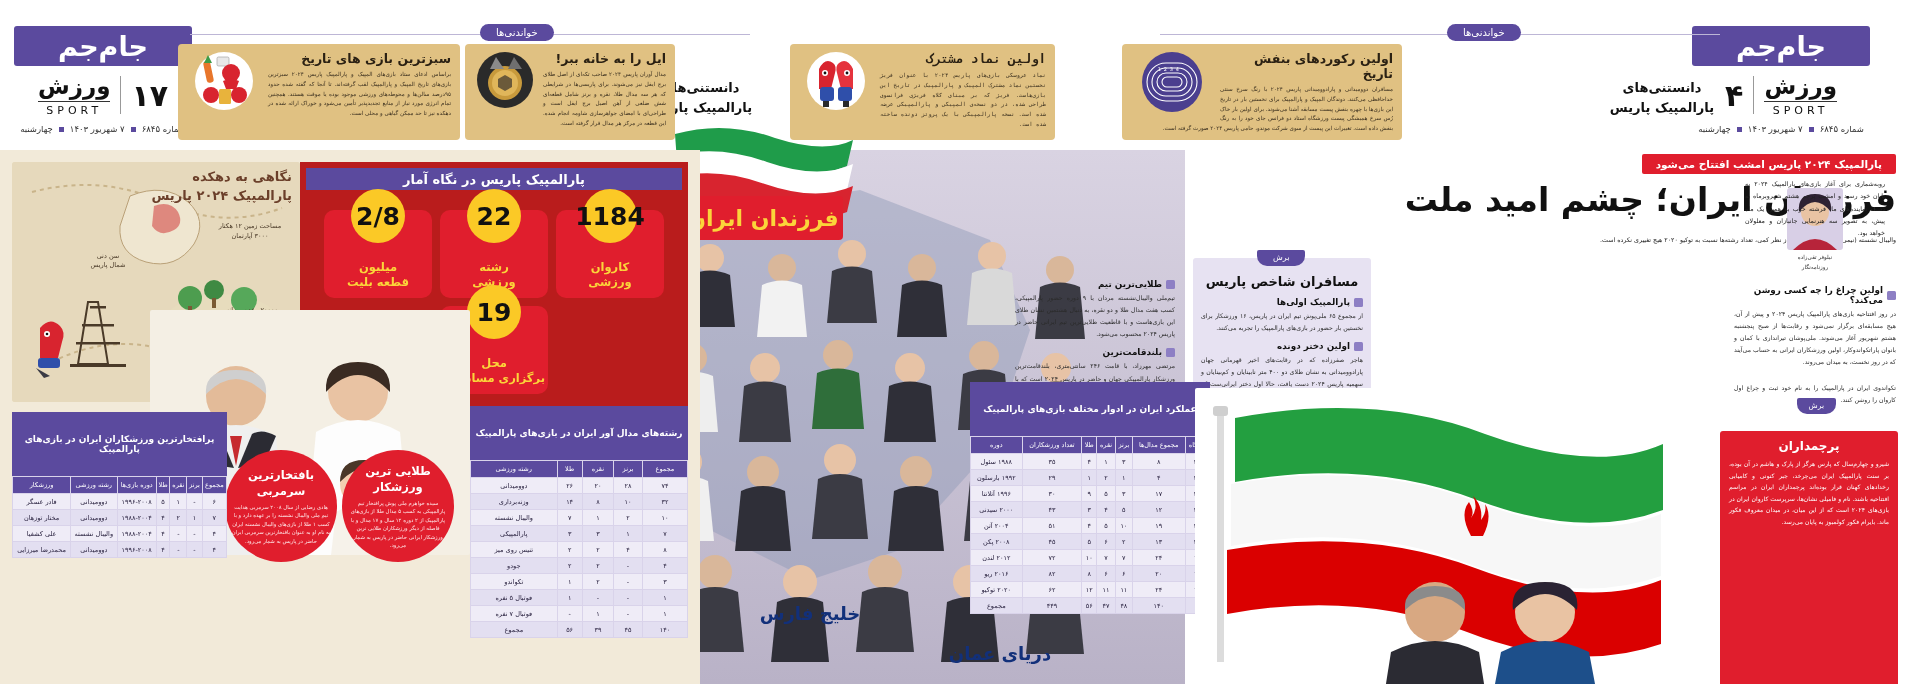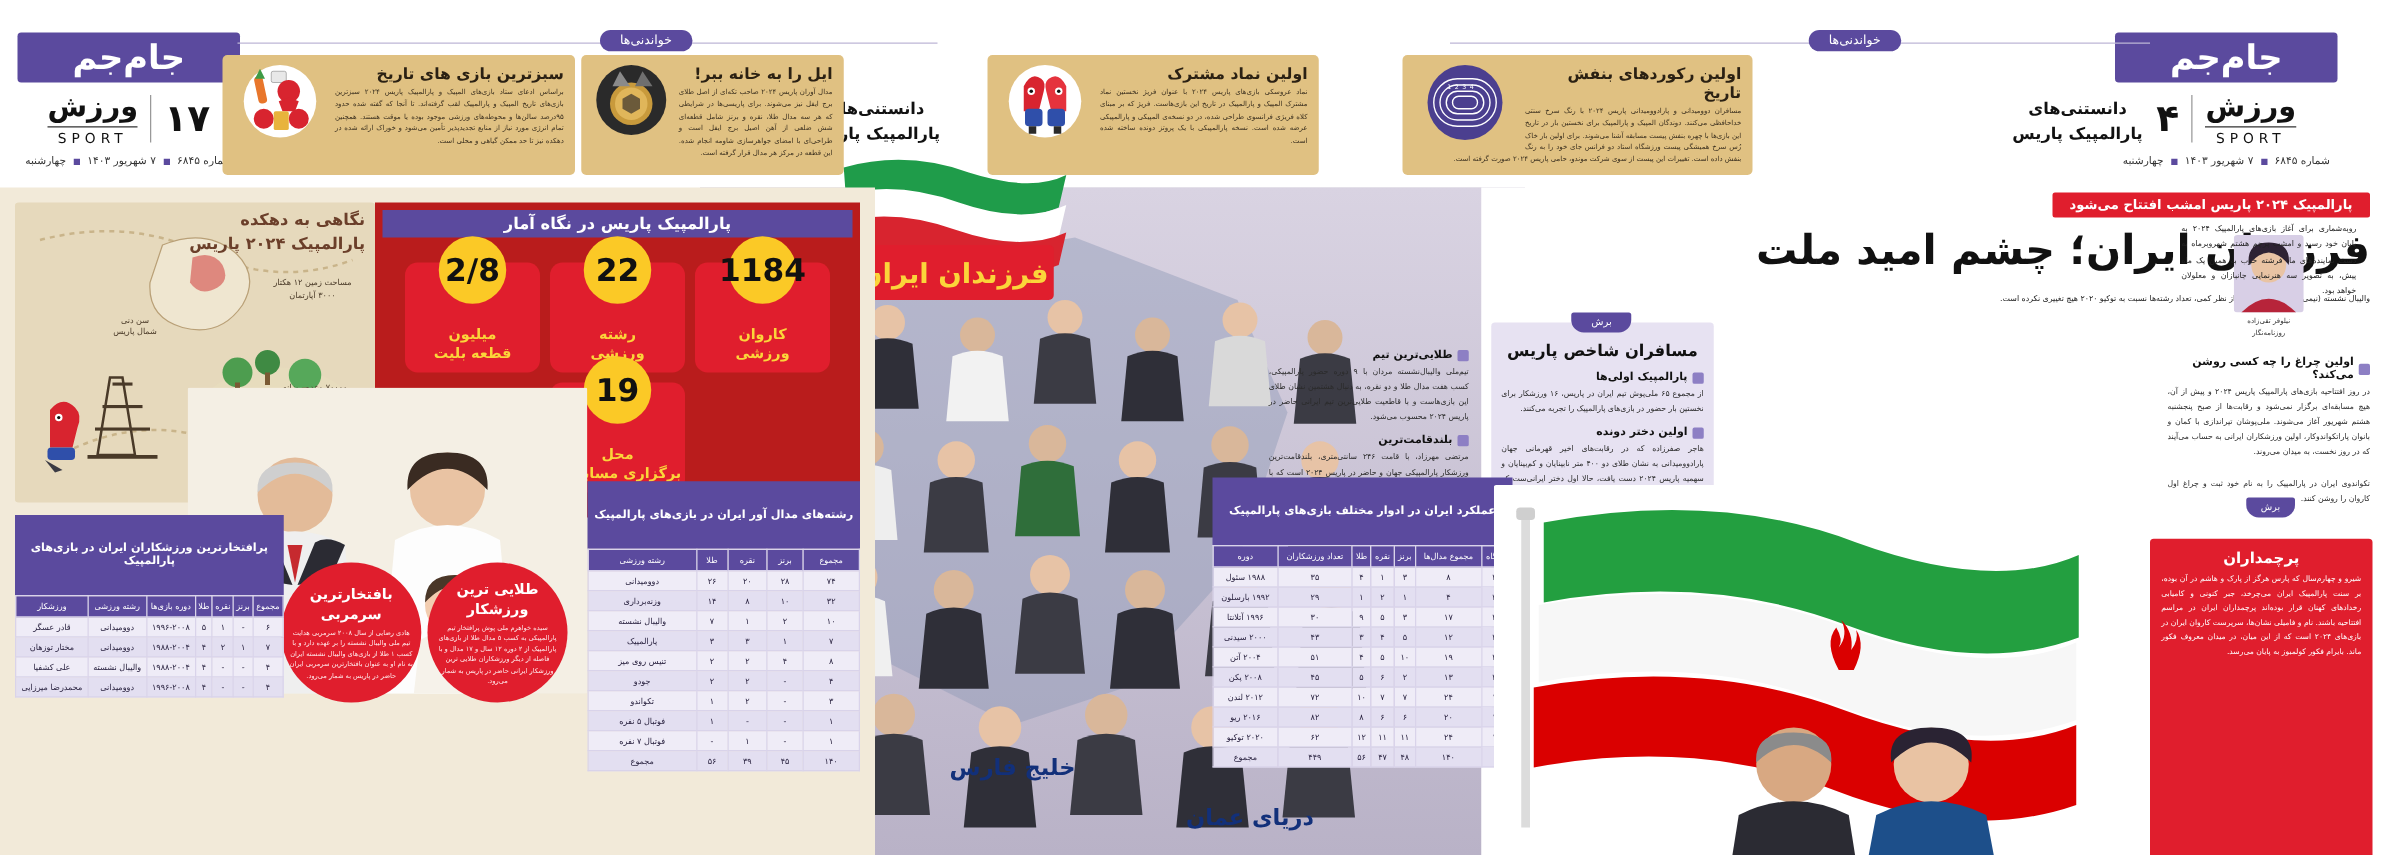--- a/index.html
+++ b/index.html
@@ -205,21 +205,21 @@
         <circle cx="31" cy="32" r="17" fill="#c89a3c"></circle>
         <circle cx="31" cy="32" r="13" fill="#e0b65a"></circle>
         <polygon points="31,24 38,28 38,36 31,40 24,36 24,28" fill="#6b5a3a"></polygon>
         <path d="M22 6 l8 12 l-14 0 z" fill="#8a8a8a"></path>
         <path d="M40 6 l8 12 l-14 0 z" fill="#6f6f6f"></path>
       </svg>
       <h3>ایل را به خانه ببر!</h3>
       <p>مدال آوران پاریس ۲۰۲۴ صاحب تکه‌ای از اصل طلای برج ایفل نیز می‌شوند. برای پاریسی‌ها در شرایطی که هر سه مدال طلا، نقره و برنز شامل قطعه‌ای شش ضلعی از آهن اصیل برج ایفل است و طراحی‌ای با امضای جواهرسازی شاومه انجام شده. این قطعه در مرکز هر مدال قرار گرفته است.</p>
     </div>
 
-    <div class="teaser" style="left:790px; top:44px; width:265px; height:96px;">
+    <div class="teaser" style="left:790px; top:44px; width:265px; height:96px;font-family:Liberation Mono, monospace;">
       <svg class="teaser-img circ" viewBox="0 0 74 60">
         <circle cx="37" cy="30" r="29" fill="#ffffff"></circle>
         <path d="M20 18 q6 -12 14 -6 q4 3 2 10 l-4 16 l-12 0 z" fill="#d8242f"></path>
         <path d="M54 18 q-6 -12 -14 -6 q-4 3 -2 10 l4 16 l12 0 z" fill="#e5333d"></path>
         <rect x="21" y="36" width="14" height="14" rx="3" fill="#2f4faa"></rect>
         <rect x="39" y="36" width="14" height="14" rx="3" fill="#2f4faa"></rect>
         <circle cx="26" cy="22" r="3" fill="#fff"></circle>
           <circle cx="26" cy="22" r="1.4" fill="#111"></circle>
         <circle cx="48" cy="22" r="3" fill="#fff"></circle>
           <circle cx="48" cy="22" r="1.4" fill="#111"></circle>
@@ -574,21 +574,21 @@
               <td>-</td>
               <td>۴</td>
               <td>۱۹۹۶-۲۰۰۸</td>
               <td>دوومیدانی</td>
               <td>محمدرضا میرزایی</td>
             </tr>
           </tbody>
         </table>
       </div>
 
-      <div class="tbl" style="left:470px; top:235px; width:218px;">
+      <div class="tbl" style="left:470px; top:256px; width:218px;">
         <div class="cap">رشته‌های مدال آور ایران در بازی‌های پارالمپیک</div>
         <table>
           <thead>
               <tr>
             <th>مجموع</th>
             <th>برنز</th>
             <th>نقره</th>
             <th>طلا</th>
             <th>رشته ورزشی</th>
           </tr>
@@ -613,21 +613,21 @@
                 <td>۲</td>
                 <td>۱</td>
                 <td>۷</td>
                 <td>والیبال نشسته</td>
               </tr>
               <tr>
                 <td>۷</td>
                 <td>۱</td>
                 <td>۳</td>
                 <td>۳</td>
-                <td>پارالمپیک</td>
+                <td>پارالمپیکی</td>
               </tr>
               <tr>
                 <td>۸</td>
                 <td>۴</td>
                 <td>۲</td>
                 <td>۲</td>
                 <td>تنیس روی میز</td>
               </tr>
               <tr>
                 <td>۴</td>

